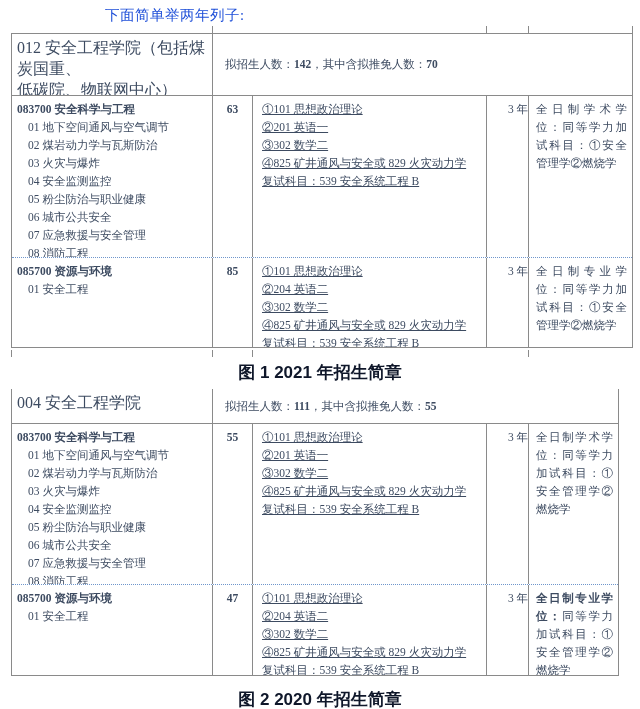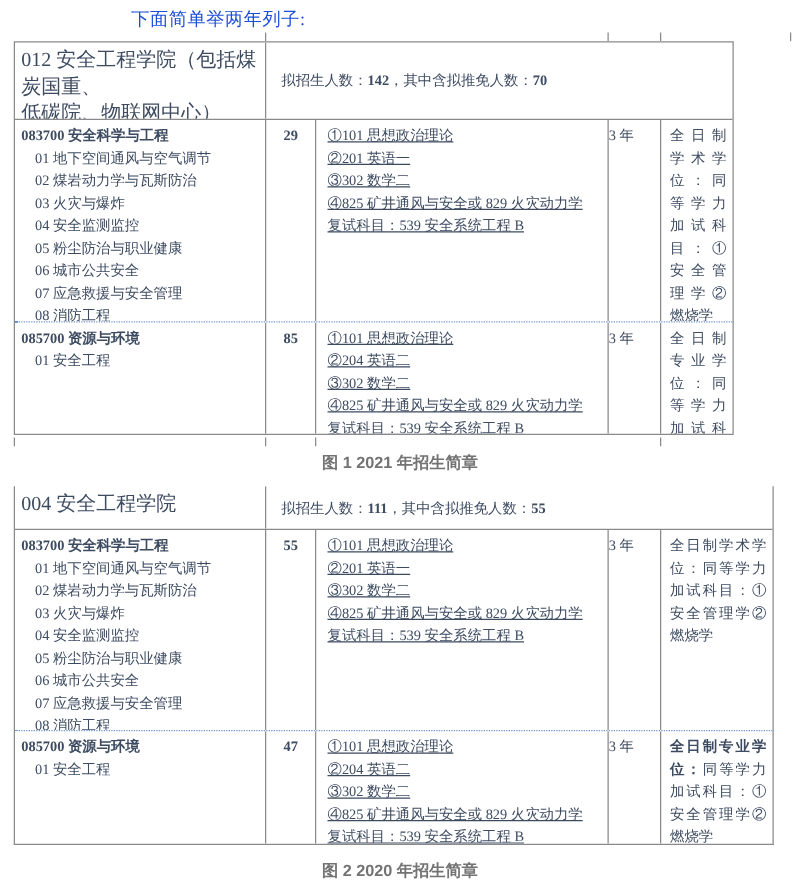--- a/index.html
+++ b/index.html
@@ -8,53 +8,53 @@
     font-family:"Liberation Serif","DejaVu Serif",serif;
     color:#3d4b61;
   }
   .heading{
     position:absolute;left:105px;top:6px;
     font-size:14.5px;color:#1d4ed8;letter-spacing:0.5px;white-space:nowrap;
   }
   
   .tbl{position:absolute;background:#ffffff;border:1px solid #8a8a8a;box-sizing:border-box;}
   .tbl.no-top{border-top:none;}
-  .t1{left:11px;top:33px;width:576px;}
+  .t1{left:11px;top:33px;width:622px;}
   .t2{left:11px;top:389px;width:608px;}
   .row{display:flex;box-sizing:border-box;overflow:hidden;}
   .row + .row{border-top:1px solid #8a8a8a;}
   .row.dotted{border-top:1px dotted #6f96cc;}
   .c{box-sizing:border-box;overflow:hidden;font-size:11.5px;line-height:18px;}
   .c + .c{border-left:1px solid #8a8a8a;}
   
   .c1{width:200px;padding:4px 4px 0 5px;}
   .c2{width:40px;padding-top:4px;text-align:center;}
   .c3{width:234px;padding:4px 4px 0 9px;}
-  .c4{width:42px;padding-top:4px;text-align:left;}
+  .c4{width:42px;padding-top:4px;text-align:right;}
   .c5{flex:1;padding:4px 5px 0 7px;text-align:justify;text-justify:inter-ideograph;}
   .t2 .c3{width:234px;}
   
   .hrow .hc1{width:200px;padding:4px 4px 0 5px;box-sizing:border-box;}
   .hrow .hcr{flex:1;border-left:1px solid #8a8a8a;display:flex;align-items:center;
              padding-left:12px;box-sizing:border-box;font-size:11.5px;}
   .t1 .hrow{height:61px;}
   .t1 .brow1{height:162px;}
   .t1 .brow2{height:90px;}
   .t2 .hrow{height:34px;}
   .t2 .brow1{height:161px;}
   .t2 .brow2{height:91px;}
   .prog{font-weight:bold;white-space:nowrap;}
   .dir{padding-left:11px;white-space:nowrap;}
   .exl{white-space:nowrap;text-decoration:underline;}
   .num{font-weight:bold;}
   .note-b{font-weight:bold;}
   .caption{
     position:absolute;left:0;width:640px;text-align:center;
     font-family:"Liberation Sans","DejaVu Sans",sans-serif;
-    font-weight:700;font-size:13px;color:#737373;
+    font-weight:700;font-size:17px;color:#0f172a;
   }
   .cap1{top:361px;}
   .cap2{top:688px;}
   
   .stub{position:absolute;width:1px;height:7px;background:#8a8a8a;}
 </style>
 </head>
 <body>
 
 <div class="page">
@@ -83,21 +83,21 @@
         <div class="prog">083700 安全科学与工程</div>
         <div class="dir">01 地下空间通风与空气调节</div>
         <div class="dir">02 煤岩动力学与瓦斯防治</div>
         <div class="dir">03 火灾与爆炸</div>
         <div class="dir">04 安全监测监控</div>
         <div class="dir">05 粉尘防治与职业健康</div>
         <div class="dir">06 城市公共安全</div>
         <div class="dir">07 应急救援与安全管理</div>
         <div class="dir">08 消防工程</div>
       </div>
-      <div class="c c2"><span class="num">29</span></div>
+      <div class="c c2"><span class="num">63</span></div>
       <div class="c c3">
         <div class="exl">①101 思想政治理论</div>
         <div class="exl">②201 英语一</div>
         <div class="exl">③302 数学二</div>
         <div class="exl">④825 矿井通风与安全或 829 火灾动力学</div>
         <div class="exl">复试科目：539 安全系统工程 B</div>
       </div>
       <div class="c c4">3 年</div>
       <div class="c c5"><span class="note-b"></span><span>全日制学术学位：同等学力加试科目：①安全管理学②燃烧学</span></div>
     </div>

